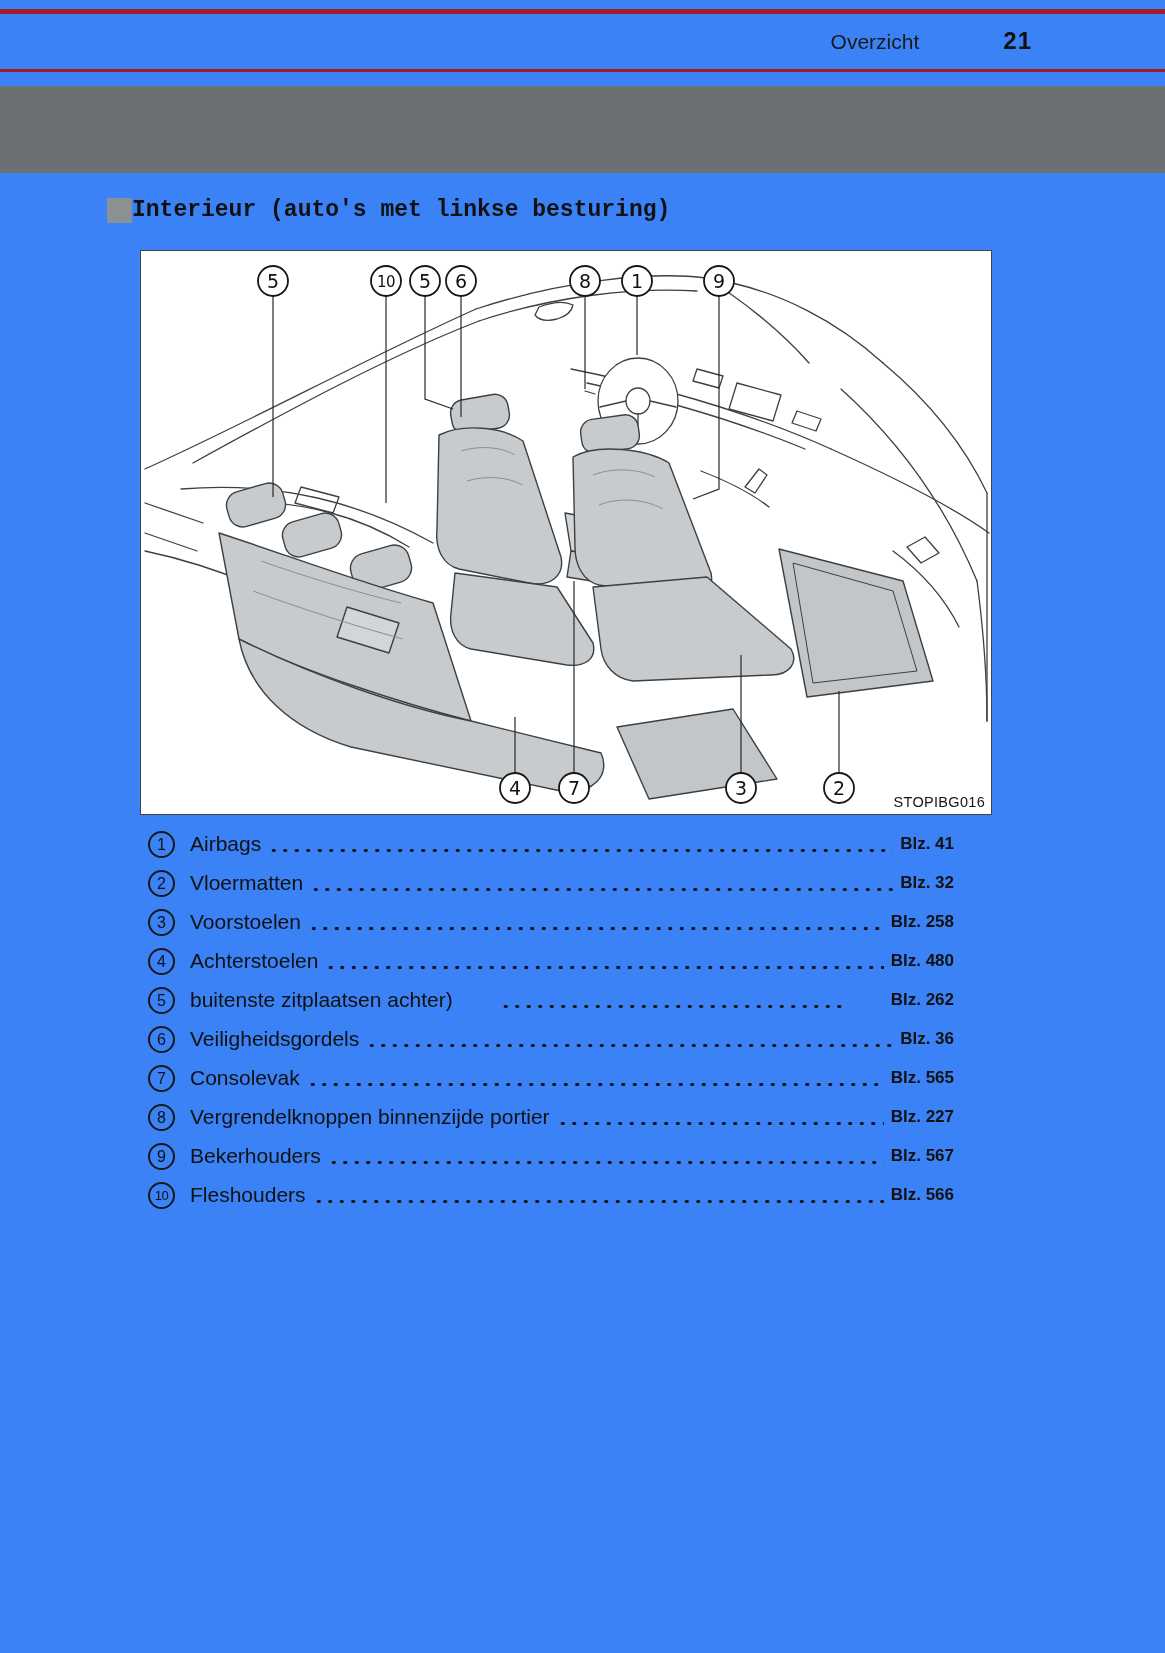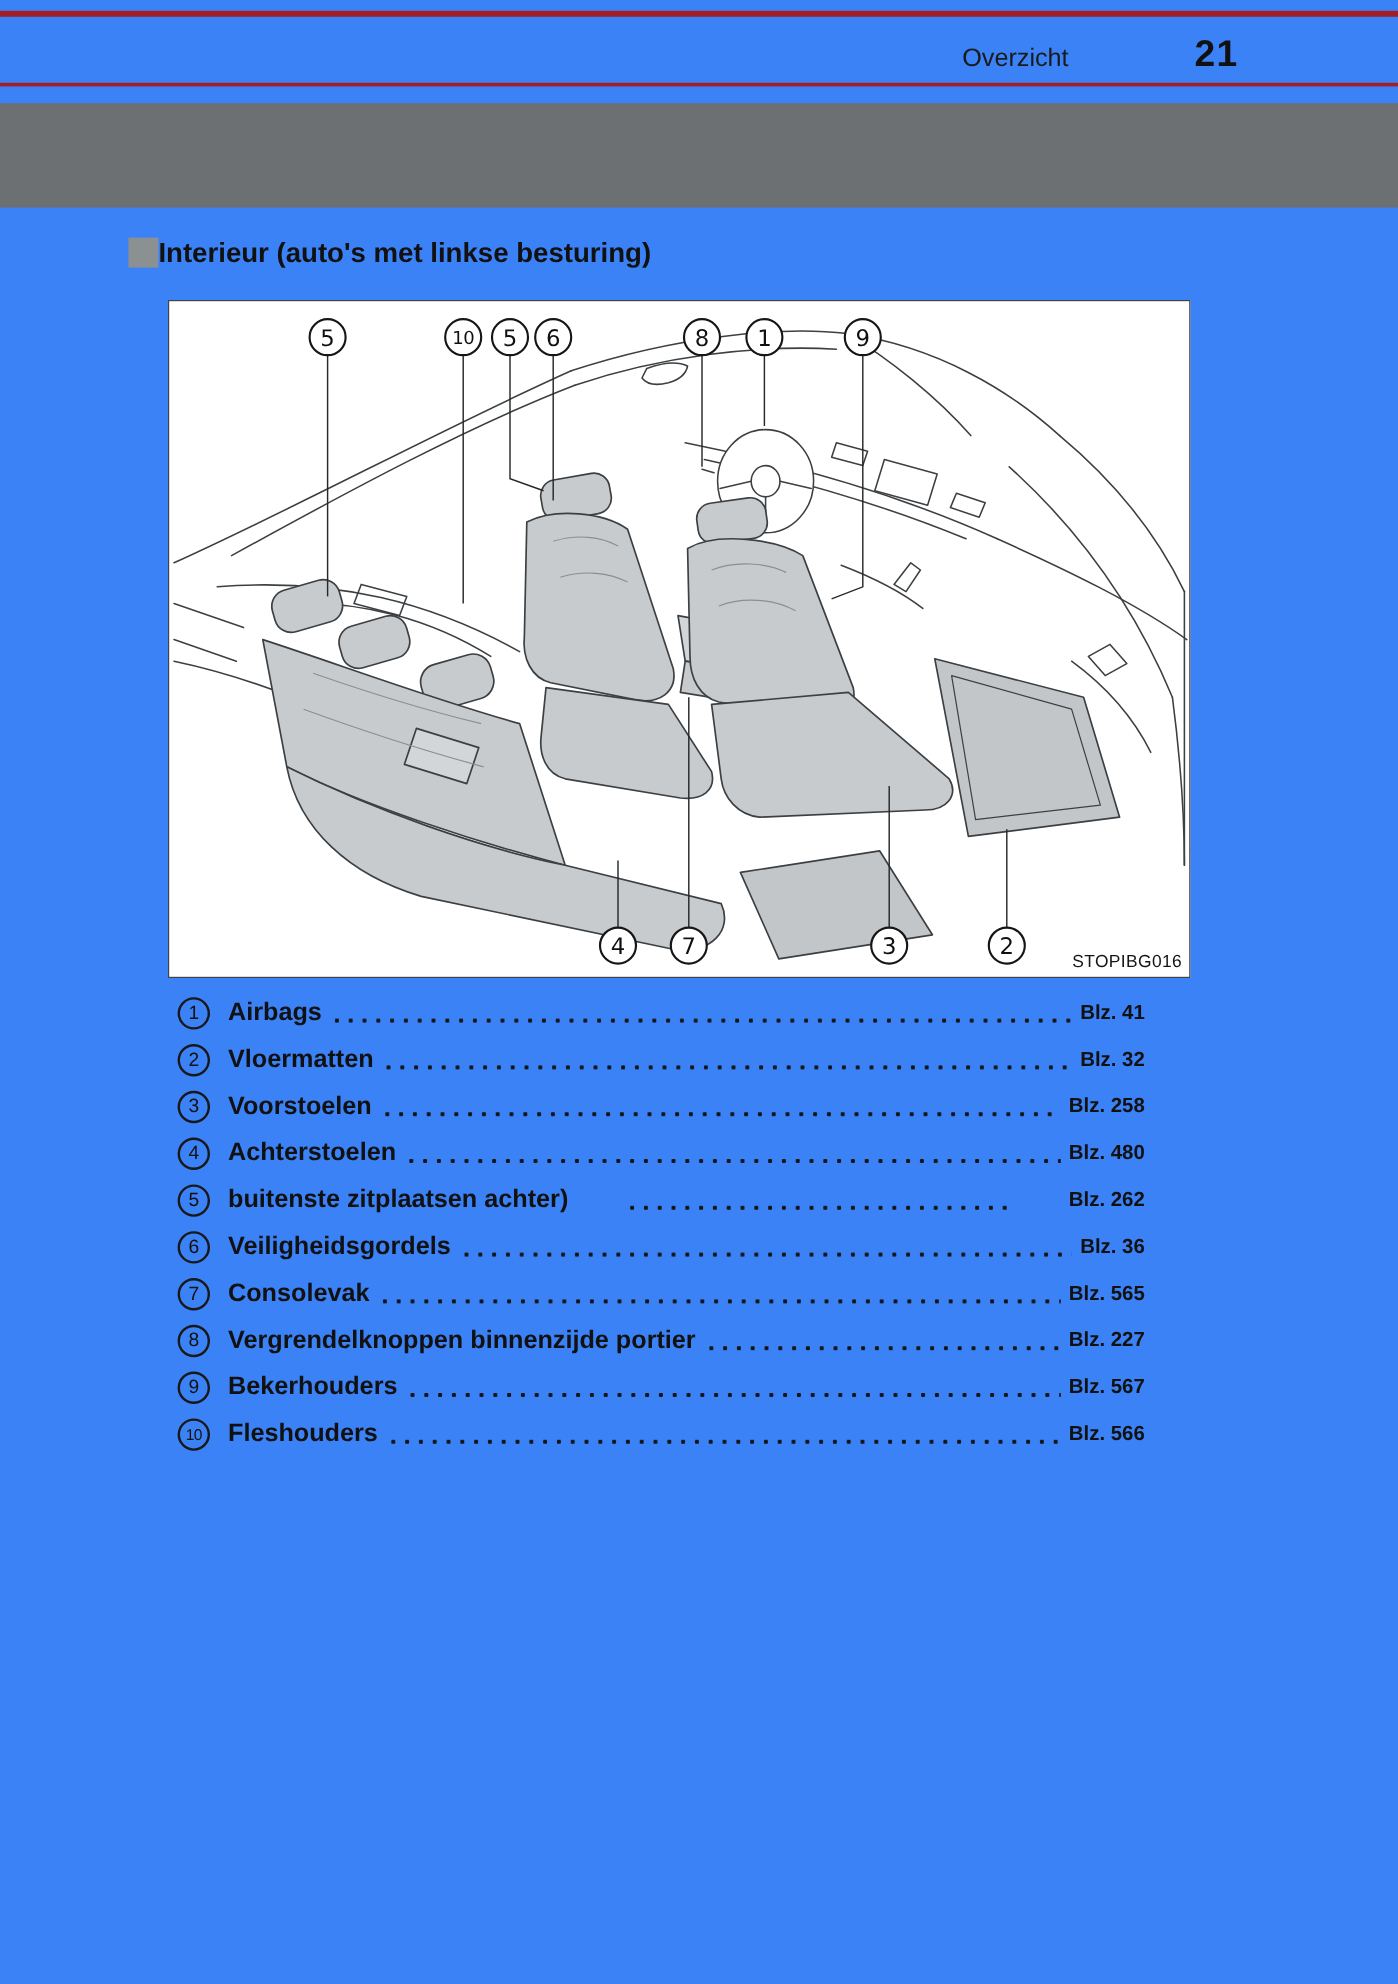--- a/index.html
+++ b/index.html
@@ -15,44 +15,44 @@
     background:#3b82f6;
     overflow:hidden;
     font-family:"Liberation Sans",sans-serif;
     color:#111;
   }
   
   .rule-top{position:absolute;top:9px;left:0;width:100%;height:5px;background:var(--accent);}
   .rule-under{position:absolute;top:69px;left:0;width:100%;height:3px;background:var(--accent);}
   .page-header{position:absolute;top:27px;right:133px;display:flex;align-items:baseline;gap:84px;}
   .header-title{font-size:21px;color:#1a1a1a;}
-  .header-page{font-size:31px;font-weight:bold;letter-spacing:1px;margin-left:21px;}
+  .header-page{font-size:24px;font-weight:bold;letter-spacing:1px;}
   .banner{position:absolute;top:86px;left:0;width:100%;height:87px;background:var(--banner-gray);}
   
-  .section-heading{position:absolute;top:196px;left:107px;display:flex;align-items:flex-start;}
+  .section-heading{position:absolute;top:196px;left:107px;display:flex;align-items:flex-start;font-family:Liberation Mono, monospace;}
   .section-square{width:25px;height:25px;background:var(--bullet-gray);margin-top:2px;flex:0 0 auto;}
   .section-title{font-size:23px;font-weight:bold;line-height:29px;}
   
   .figure{position:absolute;left:140px;top:250px;width:852px;height:565px;border:1px solid #444;background:#fff;}
   .figure svg{display:block;width:850px;height:563px;}
   .figure-code{position:absolute;right:6px;bottom:4px;font-size:14.5px;letter-spacing:0.3px;color:#141414;}
   .callout circle{fill:#fff;stroke:#161616;stroke-width:1.8px;}
   .callout text{font-family:"DejaVu Sans",sans-serif;font-size:19px;fill:#101010;text-anchor:middle;}
   .callout text.cnum-two{font-size:15px;letter-spacing:-0.5px;}
   
   .toc{position:absolute;left:148px;top:830px;width:806px;}
   .toc-row{display:flex;align-items:flex-start;margin-bottom:11px;}
   .cnum{
     flex:0 0 auto;width:27px;height:27px;margin-right:15px;margin-top:1px;
     border:2px solid #181818;border-radius:50%;
     display:inline-flex;align-items:center;justify-content:center;
     font-size:16px;line-height:1;
   }
   .cnum.two{font-size:13px;letter-spacing:-0.5px;}
-  .toc-label{font-size:21px;font-weight:bold;line-height:28px;white-space:nowrap;}
+  .toc-label{font-size:21px;font-weight:normal;line-height:28px;white-space:nowrap;}
   .toc-page{font-size:17px;font-weight:bold;line-height:28px;margin-left:7px;white-space:nowrap;}
   .leader{
     flex:1;align-self:stretch;margin-left:7px;min-width:20px;
     background-image:radial-gradient(circle,#141414 1.7px,transparent 1.9px);
     background-size:11.5px 5px;
     background-repeat:repeat-x;
     background-position:left bottom 5px;
   }
   .label-block{flex:1;display:flex;flex-direction:column;}
   .label-line2{display:flex;align-items:flex-start;gap:40px;}

